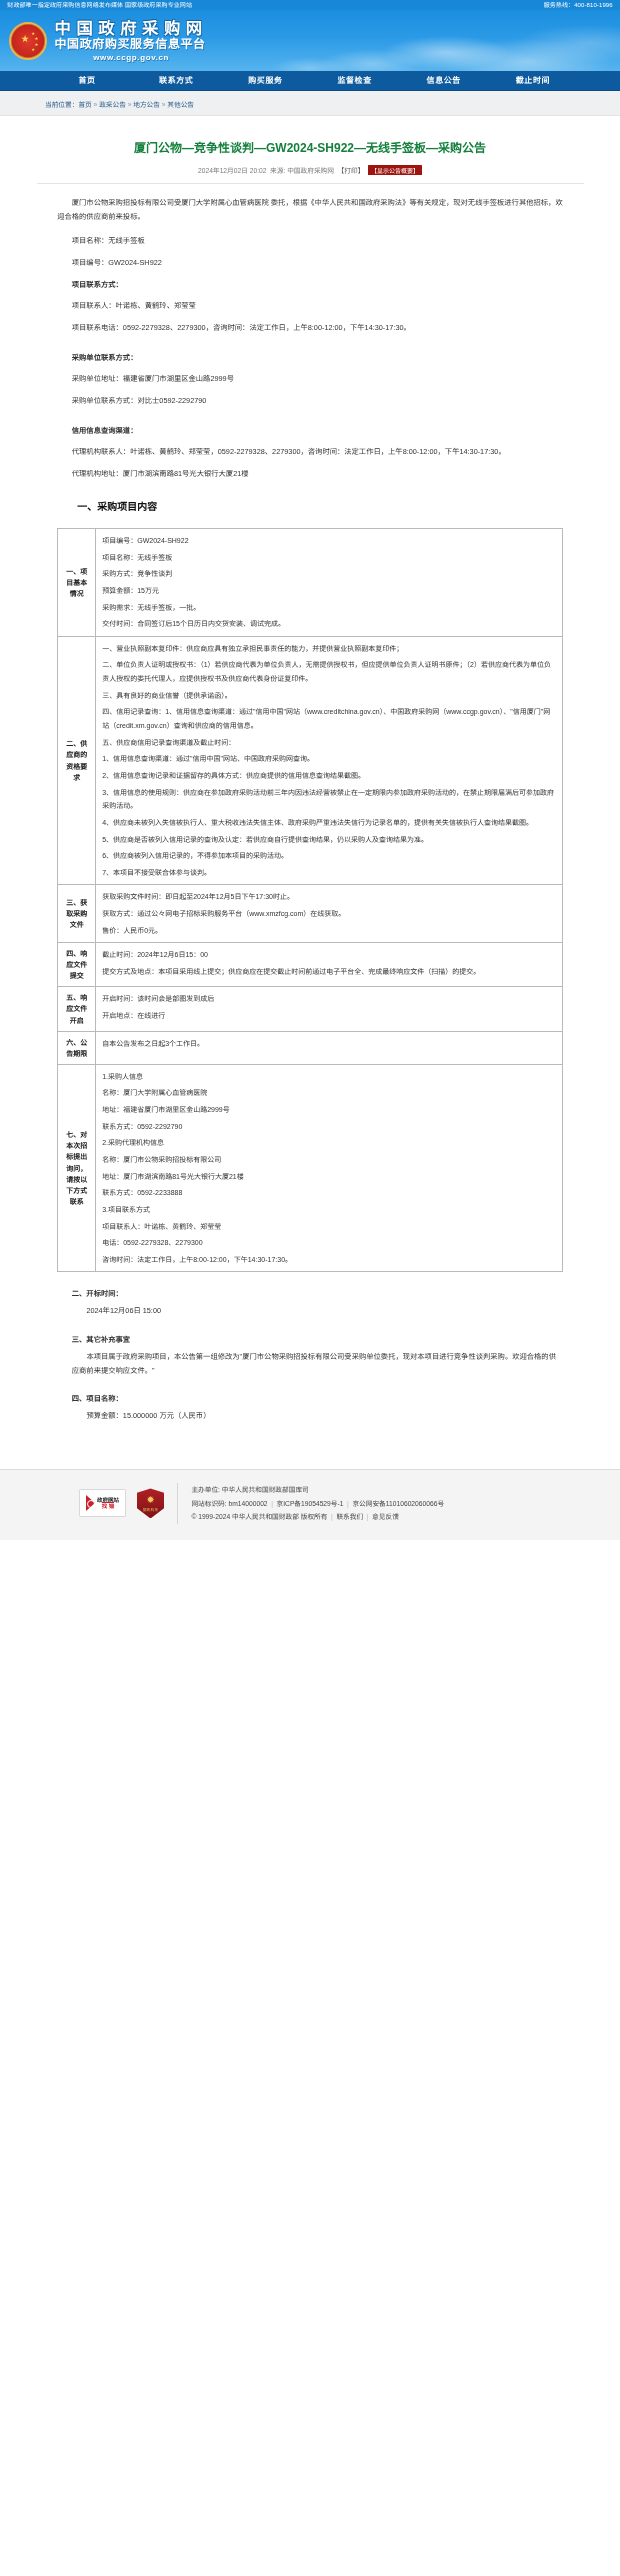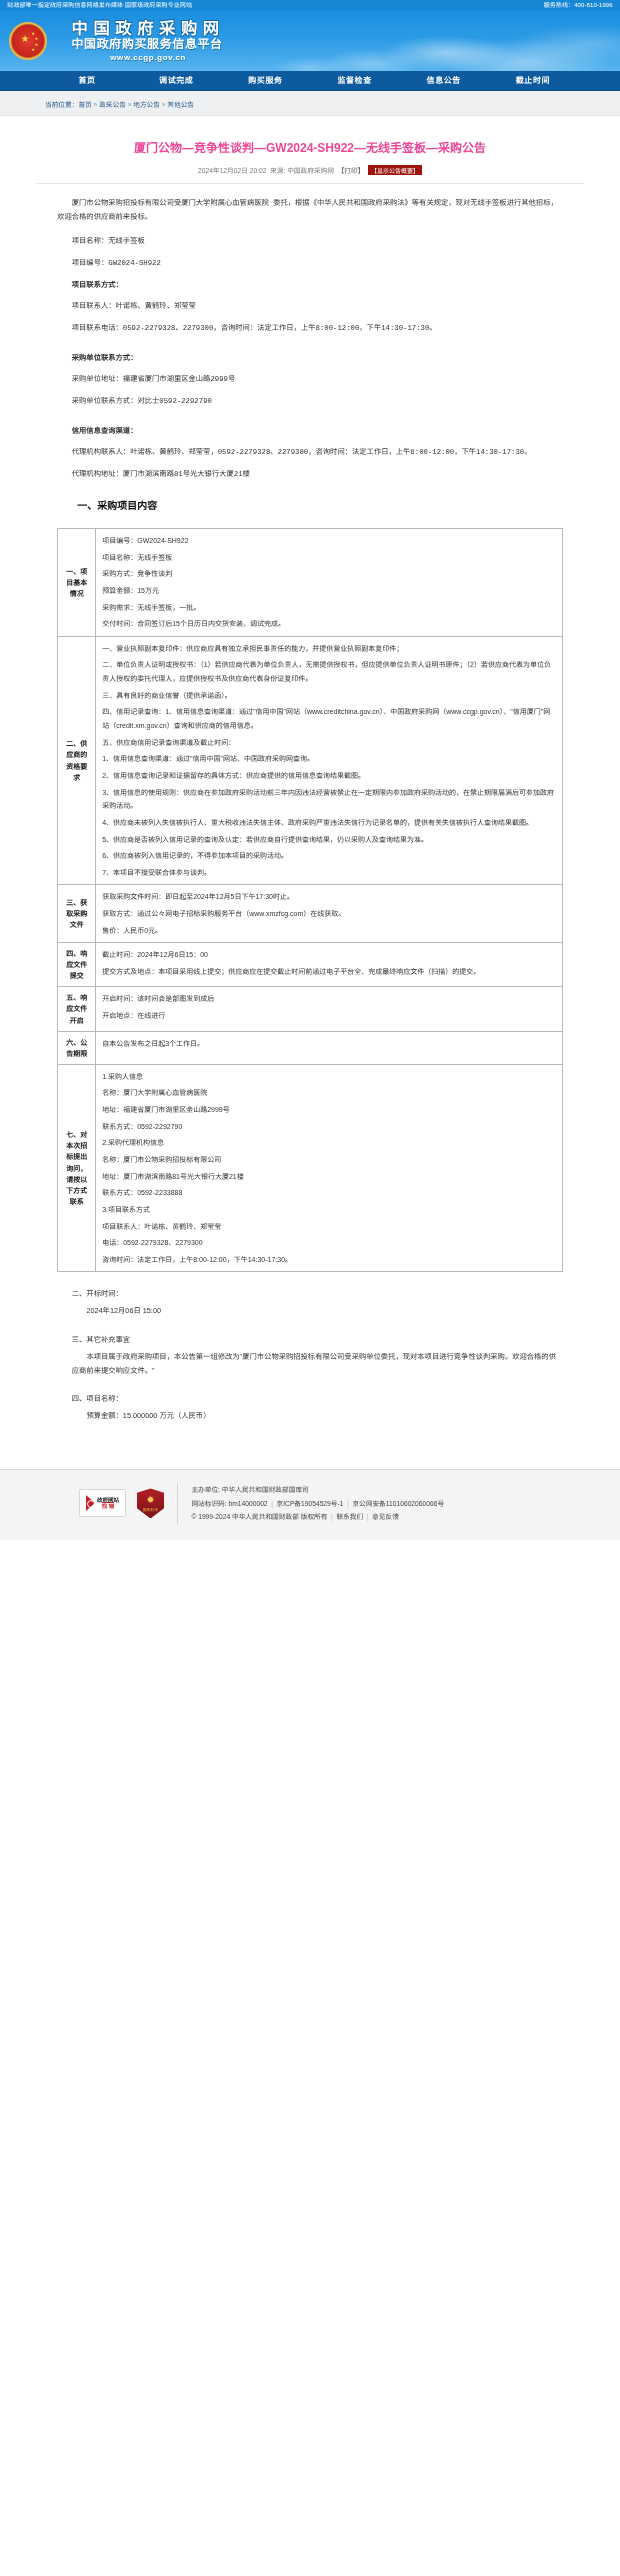--- a/index.html
+++ b/index.html
@@ -67,21 +67,21 @@
     font-size:9.7px; color:#ffd94a; line-height:1;
   }
   .emblem .s1,.emblem .s2,.emblem .s3,.emblem .s4 {
     position:absolute; font-size:4.3px; color:#ffd94a; line-height:1;
   }
   .emblem .s1 { left:20.7px; top:8px; }
   .emblem .s2 { left:24px; top:13.4px; }
   .emblem .s3 { left:24px; top:19.4px; }
   .emblem .s4 { left:20.7px; top:24px; }
 
-  .logo-text { margin-left:25px; }
+  .logo-text { margin-left:8px; }
   .logo-line1 {
     font-size:16.4px;
     font-weight:bold;
     color:#ffffff;
     letter-spacing:5.5px;
     text-shadow:0.6px 0.6px 0 #1065a5, -0.6px -0.6px 0 #1065a5, 0.6px -0.6px 0 #1065a5, -0.6px 0.6px 0 #1065a5;
     line-height:1.1;
   }
   .logo-line2 {
     font-size:12px;
@@ -144,21 +144,21 @@
   }
   .card {
     width:547px;
     margin:0 auto;
     padding:16px 0 0 0;
   }
   .doc-title {
     text-align:center;
     font-size:12px;
     font-weight:bold;
-    color:#ec4899;
+    color:#15803d;
     line-height:1.45;
     padding:0 12px;
   }
   .doc-meta {
     text-align:center;
     margin-top:7.3px;
     font-size:6.7px;
     color:#7a7a7a;
     display:flex;
     justify-content:center;
@@ -178,21 +178,20 @@
   .meta-rule {
     border-top:0.6px solid #e4e4e4;
     margin:7.3px 0 0 0;
   }
 
   .body-text {
     padding:12px 20.7px 0 20.7px;
     font-size:7.3px;
     line-height:2.0;
     color:#333;
-    font-family:Liberation Mono, monospace;
   }
   .body-text p { margin:0 0 9.7px 0; text-indent:2em; }
 
   .block-head {
     font-weight:bold;
     font-size:10px;
     color:#111;
     margin:16px 0 7.3px 0;
     padding-left:2em;
   }
@@ -225,21 +224,21 @@
     vertical-align:middle;
     font-weight:bold;
     color:#222;
     line-height:1.6;
     word-break:break-all;
   }
   table.main td.body p { margin:0 0 3px 0; }
   table.main td.body p:last-child { margin-bottom:0; }
 
   .tail { padding:16px 20.7px 0 20.7px; }
-  .tail .h { font-weight:normal; margin-bottom:6px; padding-left:2em; }
+  .tail .h { font-weight:bold; margin-bottom:6px; padding-left:2em; }
   .tail .t { padding-left:2em; margin-bottom:14.6px; line-height:2.0; }
   .tail .t.ind { text-indent:2em; }
 
   
   .footer-sep { border-top:0.6px solid #dcdcdc; margin-top:18px; }
   .footer {
     background:#f4f4f4;
     padding:13.4px 0 16px 0;
   }
   .footer-inner {
@@ -314,21 +313,21 @@
       <div class="logo-line1">中国政府采购网</div>
       <div class="logo-line2">中国政府购买服务信息平台</div>
       <div class="logo-line3">www.ccgp.gov.cn</div>
     </div>
   </div>
 </div>
 
 <div class="nav">
   <ul>
     <li>首页</li>
-    <li>调试完成</li>
+    <li>联系方式</li>
     <li>购买服务</li>
     <li>监督检查</li>
     <li>信息公告</li>
     <li>截止时间</li>
   </ul>
 </div>
 
 <div class="crumb-wrap">
   <div class="crumb">
     <span>当前位置：</span><a>首页</a><span class="sep">»</span><a>政采公告</a><span class="sep">»</span><a>地方公告</a><span class="sep">»</span><a>其他公告</a>

